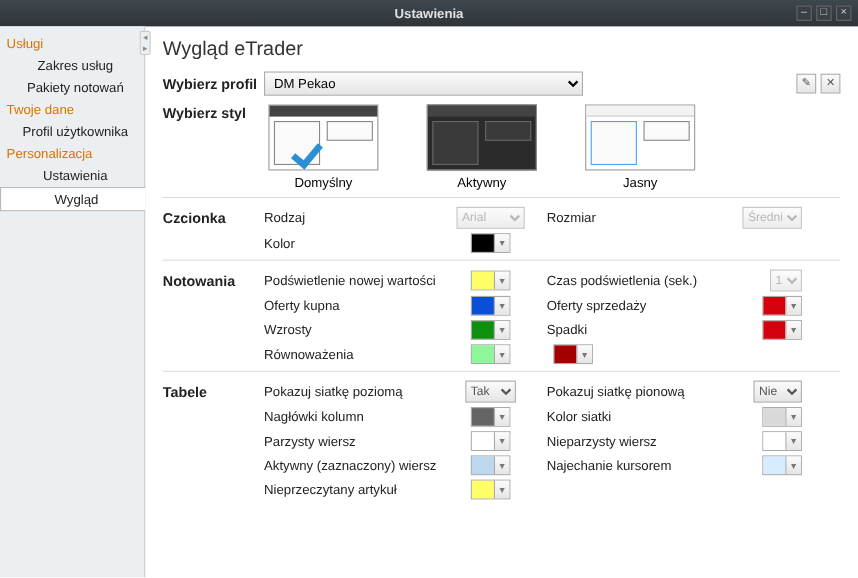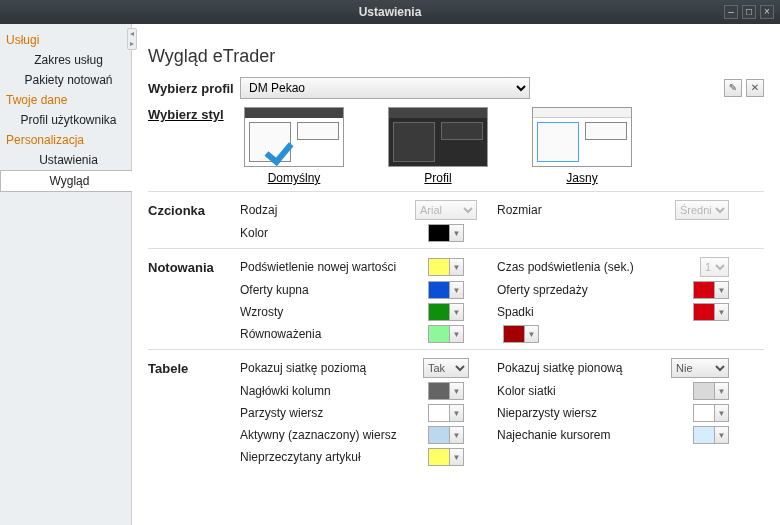--- a/index.html
+++ b/index.html
@@ -7,21 +7,21 @@
   .titlebar { height: 24px; background: linear-gradient(#3f474e,#2e3438); color: #e0e0e0; display: flex; align-items: center; position: relative; font-size: 12px; }
   .titlebar .title { position:absolute; left:0; right:0; text-align:center; font-weight:bold; }
   .win-controls { margin-left:auto; display:flex; gap:4px; padding-right:6px; z-index:1;}
   .win-btn { width:14px;height:14px;border:1px solid #666;background:#3a4046;color:#ccc;font-size:10px;line-height:12px;text-align:center;cursor:pointer;}
   .app { display:flex; height: calc(525px - 24px); }
   .sidebar { width:132px; background:#eceff1; border-right:1px solid #ccc; font-size:12px; padding-top:6px; position:relative;}
   .sidebar .handle { position:absolute; right:-6px; top:4px; width:10px;height:22px;background:#eceff1;border:1px solid #ccc;border-radius:2px;font-size:8px;line-height:10px;text-align:center;color:#888;}
   .sb-header { color:#d77400; padding:3px 6px; font-size:12px; }
   .sb-item { padding:3px 6px 3px 12px; color:#222; cursor:pointer;text-align:center; }
   .sb-item.selected { background:#fff; border:1px solid #bbb; border-right:none; margin-right:-1px; }
-  .content { flex:1; padding:22px 16px; overflow:auto; background:#fff; }
+  .content { flex:1; padding:10px 16px; overflow:auto; background:#fff; }
   h2.page { font-size:18px; font-weight:normal; color:#333; margin-bottom:10px; }
   .row { display:flex; align-items:center; margin:4px 0; font-size:12px; }
   .row.section-top { border-top:1px solid #ddd; padding-top:8px; margin-top:6px;}
   .lbl-bold { width:92px; font-weight:bold; color:#222; font-size:13px;}
   .col-lab { width:175px; color:#222; }
   .col-ctrl { width:62px; display:flex; justify-content:center; }
   .col-lab2 { width:170px; margin-left:20px; color:#222; }
   .col-ctrl2 { width:62px; display:flex; justify-content:flex-end; }
   .swatch { display:inline-flex; border:1px solid #aaa; height:18px; }
   .swatch .color { width:20px; }
@@ -75,39 +75,39 @@
 
     <div class="row">
       <div class="lbl-bold">Wybierz profil</div>
       <select class="profile"><option>DM Pekao</option></select>
       <div class="prof-btns">
         <div class="ico-btn">✎</div>
         <div class="ico-btn">✕</div>
       </div>
     </div>
 
-    <div class="row" style="align-items:flex-start;margin-top:8px;text-decoration:underline;">
+    <div class="row" style="align-items:flex-start;margin-top:8px;">
       <div class="lbl-bold">Wybierz styl</div>
       <div class="styles">
         <div class="style-opt">
           <div class="thumb">
               <div class="tbar"></div>
               <div class="pane1"></div>
               <div class="pane2"></div>
               <div class="check"></div>
             </div>
           <span>Domyślny</span>
         </div>
         <div class="style-opt">
           <div class="thumb dark">
               <div class="tbar"></div>
               <div class="pane1"></div>
               <div class="pane2"></div>
             </div>
-          <span>Profil</span>
+          <span>Aktywny</span>
         </div>
         <div class="style-opt">
           <div class="thumb light">
               <div class="tbar"></div>
               <div class="pane1"></div>
               <div class="pane2"></div>
             </div>
           <span>Jasny</span>
         </div>
       </div>
@@ -201,21 +201,21 @@
     </div>
 
     <div class="row section-top">
       <div class="lbl-bold">Tabele</div>
       <div class="col-lab">Pokazuj siatkę poziomą</div>
       <div class="col-ctrl">
           <select class="mini" style="width:46px"><option>Tak</option></select>
         </div>
       <div class="col-lab2">Pokazuj siatkę pionową</div>
       <div class="col-ctrl2">
-          <select class="mini" style="width:58px"><option>Nie</option></select>
+          <select class="mini" style="width:44px"><option>Nie</option></select>
         </div>
     </div>
     <div class="row">
       <div class="lbl-bold"></div>
       <div class="col-lab">Nagłówki kolumn</div>
       <div class="col-ctrl">
           <div class="swatch">
             <div class="color" style="background:#646464"></div>
             <div class="arrow">▼</div>
           </div>

